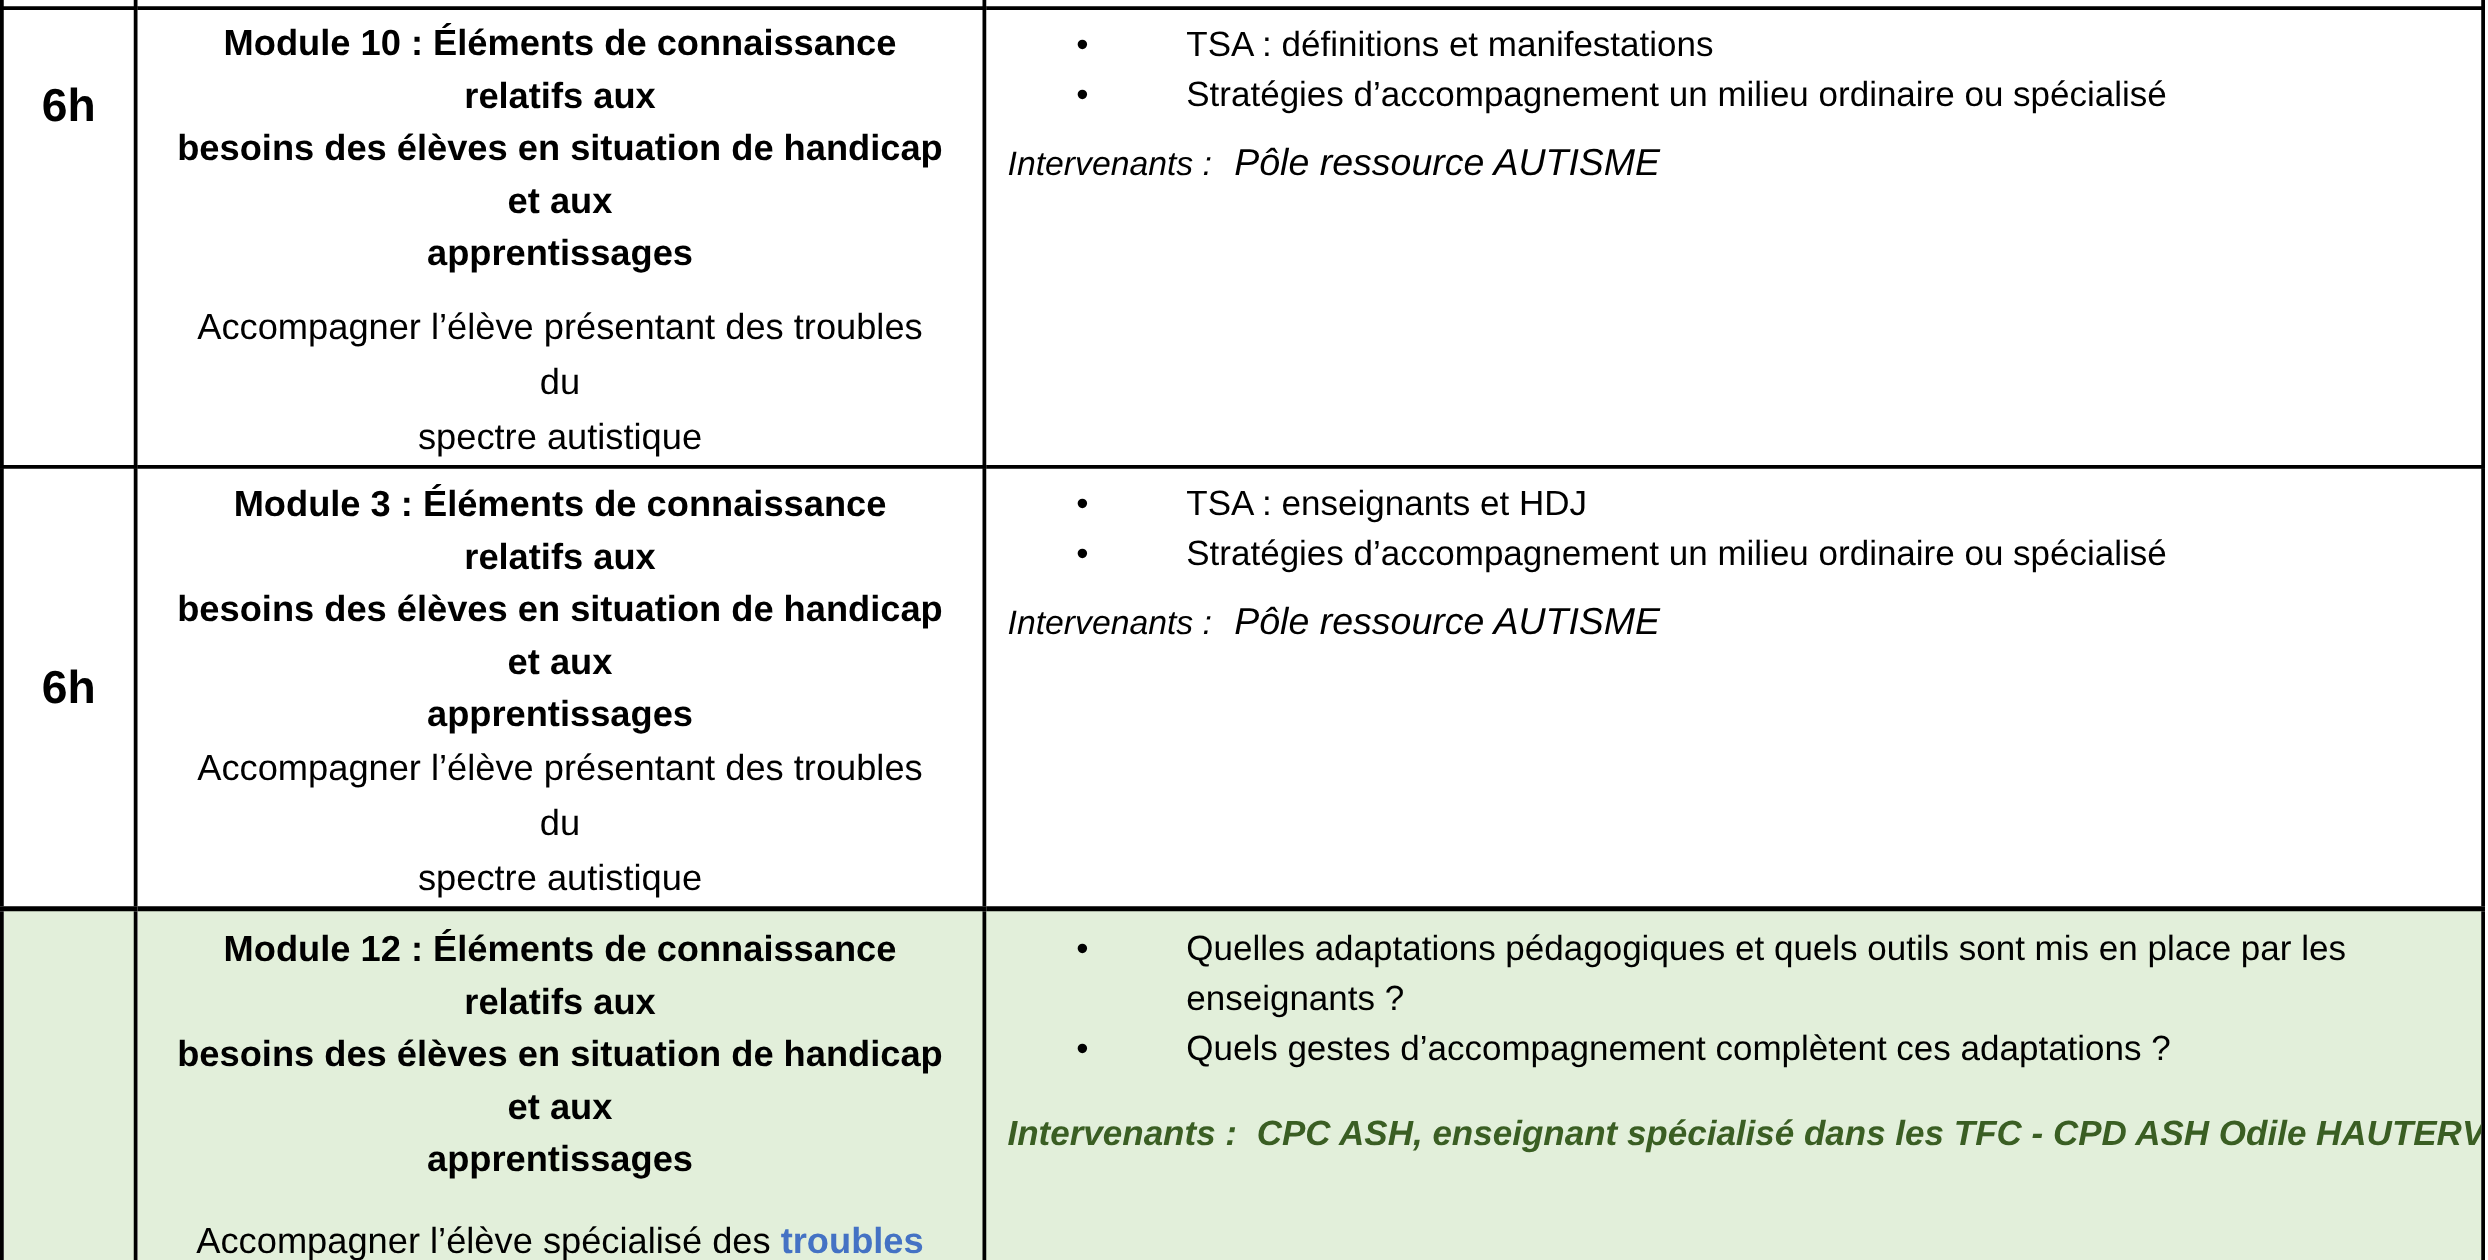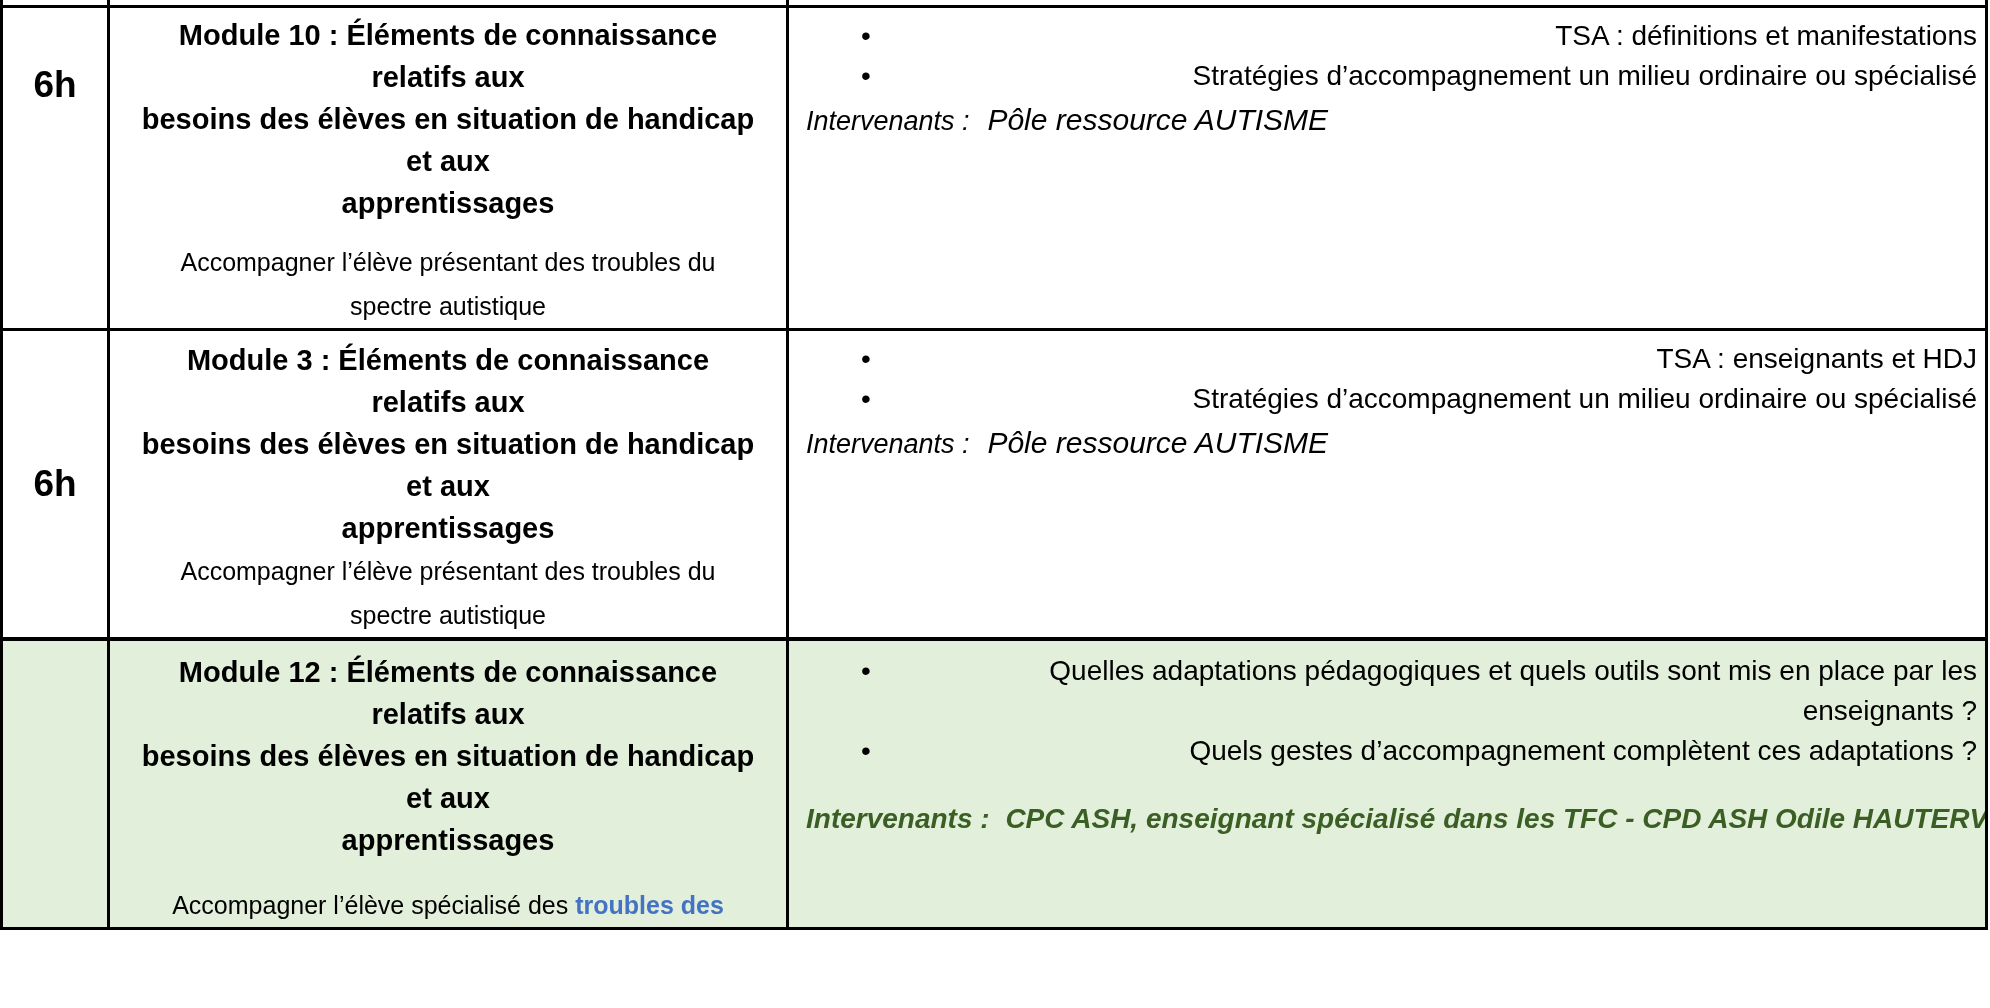--- a/index.html
+++ b/index.html
@@ -29,30 +29,30 @@
     text-align: center;
     font-weight: bold;
     font-size: 37px;
   }
   .hours-top { vertical-align: top; padding-top: 56px; }
   .hours-mid { vertical-align: middle; }
 
   
   .module-cell { text-align: center; padding: 0 28px; }
   .title { font-weight: bold; font-size: 29px; line-height: 42px; }
-  .subtitle { font-size: 25px; line-height: 44px; }
+  .subtitle { font-size: 29px; line-height: 44px; }
   .blue { color: #4472c4; font-weight: bold; }
 
   
   .content-cell { padding-left: 17px; padding-right: 8px; font-size: 28px; }
   .bullet { display: flex; line-height: 40px; padding-left: 55px; }
   .marker { width: 88px; flex: none; }
-  .btext { flex: 1; max-width: 1040px; text-align: right; }
+  .btext { flex: 1; max-width: 1040px; }
 
-  .interv { font-style: italic; line-height: 44px; margin-top: 2px; white-space: nowrap; }
+  .interv { font-style: italic; line-height: 44px; margin-top: 13px; white-space: nowrap; }
   .ilabel { font-size: 27px; }
   .ivalue { font-size: 30px; margin-left: 10px; }
   .interv-green { color: #3a5e23; font-weight: bold; }
   .interv-green .ilabel, .interv-green .ivalue { font-size: 28px; }
   .interv-green .ivalue { margin-left: 8px; }
   .interv-m12 { margin-top: 26px; }
 
   .green { background: #e2efda; }
   tr.green-top td { border-top: 4px solid #000; }
 

